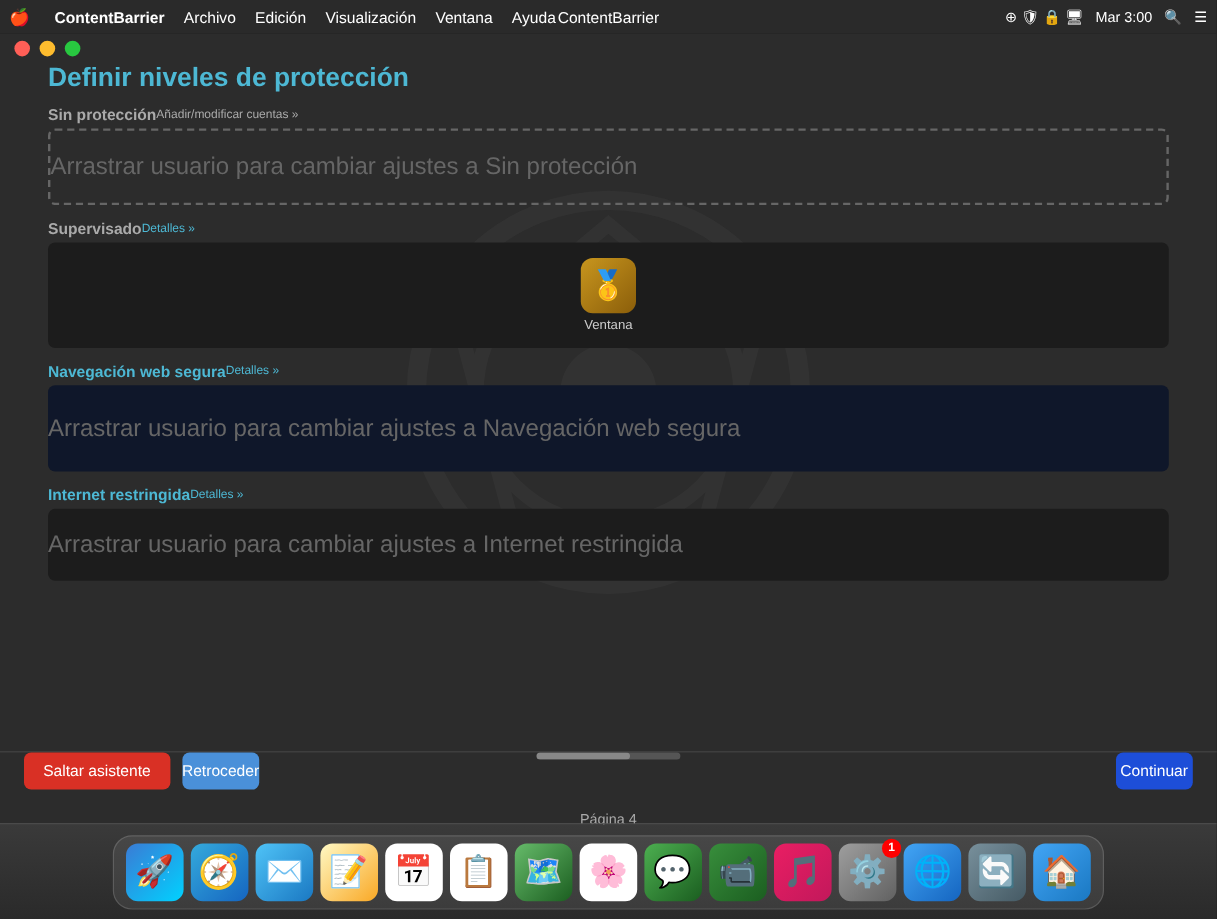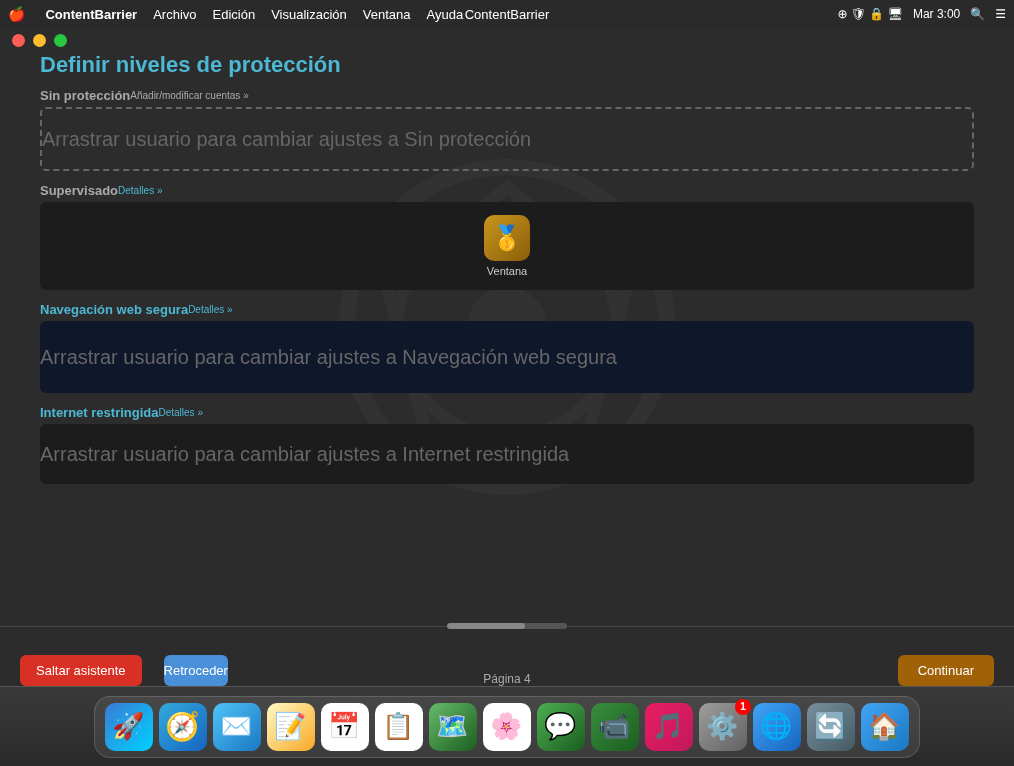--- a/index.html
+++ b/index.html
@@ -183,24 +183,23 @@
       color: #ccc;
     }
 
     
     .bottom-bar {
       width: 100%;
       height: 60px;
       background: #2c2c2c;
       border-top: 1px solid #444;
       display: flex;
-      align-items: flex-end;
+      align-items: flex-start;
       padding: 0 20px;
       position: relative;
-      gap: 12px;
     }
     .btn-skip {
       background: #d93025;
       color: #fff;
       border: none;
       border-radius: 6px;
       padding: 8px 16px;
       font-size: 13px;
       font-weight: 500;
       cursor: pointer;
@@ -236,25 +235,25 @@
       background: #555;
       border-radius: 3px;
       overflow: hidden;
     }
     .progress-fill {
       height: 100%;
       background: #888;
       border-radius: 3px;
     }
     .btn-continue {
-      background: #a16207;
+      background: #1d4ed8;
       color: #fff;
       border: none;
       border-radius: 6px;
-      padding: 8px 20px;
+      padding: 8px 4px;
       font-size: 13px;
       font-weight: 500;
       cursor: pointer;
       margin-left: auto;
     }
 
     
     .dock-container {
       width: 100%;
       height: 80px;

